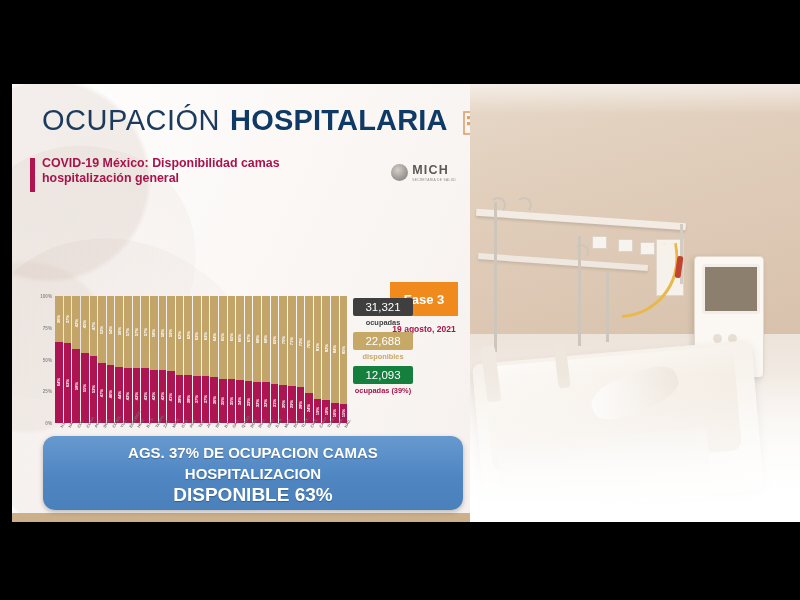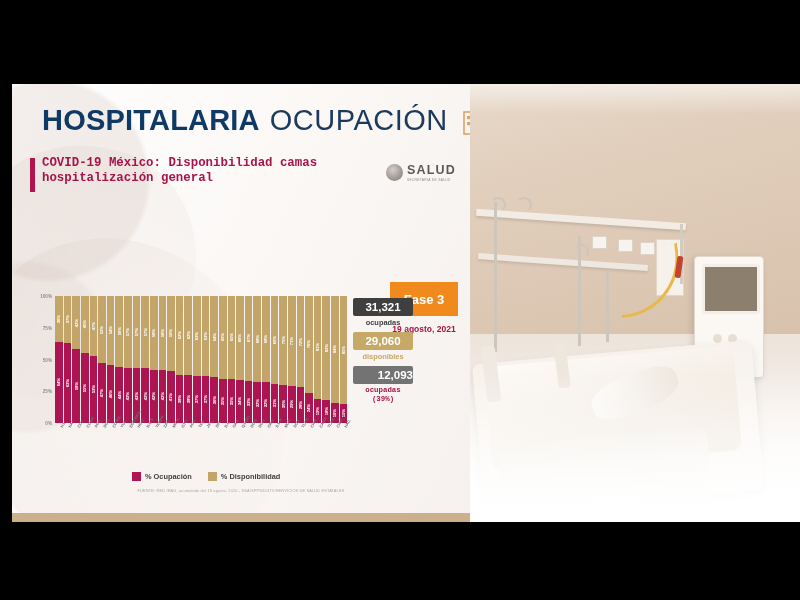--- a/index.html
+++ b/index.html
@@ -26,21 +26,21 @@
      border-radius:55% 45% 60% 40%;transform:rotate(12deg);}
 
   
   #slide-header{position:absolute;left:0;top:0;width:458px;height:66px;}
   #title-row{position:absolute;left:30px;top:18px;display:flex;align-items:center;gap:10px;}
   #title-main{font-size:29px;letter-spacing:.5px;color:#1b3a5c;font-weight:400;white-space:nowrap;}
   #title-strong{font-size:29px;letter-spacing:.2px;color:#0f3a66;font-weight:bold;white-space:nowrap;}
   #hospital-icon{width:34px;height:36px;position:relative;top:-2px;}
 
   
-  #subtitle-wrap{position:absolute;left:0;top:72px;width:458px;height:40px;font-family:Liberation Mono, monospace;}
+  #subtitle-wrap{position:absolute;left:0;top:72px;width:458px;height:40px;}
   #subtitle-bar{position:absolute;left:18px;top:2px;width:5px;height:34px;background:#b0134d;}
   #subtitle{position:absolute;left:30px;top:0px;width:330px;color:#a8134b;font-weight:bold;font-size:12.4px;line-height:15px;}
 
   
   #salud{position:absolute;right:14px;top:80px;display:flex;align-items:center;gap:4px;}
   #salud-seal{width:17px;height:17px;border-radius:50%;
      background:radial-gradient(circle at 40% 35%,#cfc8c3,#8e8781 60%,#6e6762);opacity:.85;}
   #salud-txt{display:flex;flex-direction:column;line-height:1;}
   #salud-name{font-size:12.5px;letter-spacing:1.2px;color:#5a5a5a;font-weight:bold;}
   #salud-sub{font-size:3.3px;letter-spacing:.3px;color:#8d8d8d;margin-top:2px;}
@@ -48,28 +48,28 @@
   
   #fase-badge{position:absolute;right:12px;top:198px;width:68px;height:34px;background:#f08a1d;
      display:flex;align-items:center;justify-content:center;}
   #fase-label{color:#ffffff;font-weight:bold;font-size:13px;}
   #fecha{position:absolute;right:12px;top:240px;width:68px;text-align:center;color:#a8134b;
      font-weight:bold;font-size:8.5px;line-height:11px;}
 
   
   #stats{position:absolute;left:341px;top:214px;width:60px;}
   .stat{margin-bottom:5px;text-align:center;}
-  .stat-pill{display:block;padding:3px 0 3px;border-radius:2px;font-weight:bold;font-size:11.5px;color:#ffffff;}
+  .stat-pill{display:block;padding:3px 0 3px;border-radius:2px;font-weight:normal;font-size:11.5px;color:#ffffff;}
   .pill-total{background:#3f3f3f;}
   .pill-disp{background:#c6a867;}
-  .pill-ocup{background:#737373;text-align:right;}
+  .pill-ocup{background:#15803d;}
   .stat-cap{display:block;font-size:7.4px;font-weight:bold;line-height:9px;margin-top:2px;}
   .cap-total{color:#3f3f3f;}
   .cap-disp{color:#c6a867;}
-  .cap-ocup{color:#a8134b;font-family:Liberation Mono, monospace;}
+  .cap-ocup{color:#a8134b;}
 
   
   #chart{position:absolute;left:20px;top:212px;width:315px;height:140px;}
   #yaxis{position:absolute;left:0;top:0;width:22px;height:127px;}
   .ytick{position:absolute;right:2px;font-size:4.6px;color:#8d8d8d;font-weight:bold;transform:translateY(-50%);}
   #plot{position:absolute;left:23px;top:0;width:292px;height:127px;display:flex;align-items:flex-end;gap:1px;}
   .bar{position:relative;flex:1 1 0;height:127px;display:flex;flex-direction:column;}
   .seg-disp{background:#c3a469;display:flex;align-items:center;justify-content:center;}
   .seg-ocup{background:#ad1452;display:flex;align-items:center;justify-content:center;}
   .seg-val{font-size:4.4px;font-weight:bold;color:#ffffff;writing-mode:vertical-rl;transform:rotate(180deg);
@@ -166,22 +166,22 @@
   <div class="letterbox" id="lb-top"></div>
   <div class="letterbox" id="lb-bottom"></div>
 
   <div id="slide">
     <div id="slide-bg"></div>
     <div id="slide-swoosh"></div>
     <div id="slide-swoosh2"></div>
 
     <div id="slide-header">
       <div id="title-row">
+        <span id="title-main">OCUPACIÓN</span>
         <span id="title-strong">HOSPITALARIA</span>
-        <span id="title-main">OCUPACIÓN</span>
         <svg id="hospital-icon" viewBox="0 0 34 36">
           <rect x="6" y="12" width="22" height="22" fill="none" stroke="#e0a06a" stroke-width="1.6"></rect>
           <rect x="13" y="4" width="8" height="8" fill="none" stroke="#e0a06a" stroke-width="1.6"></rect>
           <path d="M17 5.5v5M14.5 8h5" stroke="#e0a06a" stroke-width="1.4"></path>
           <rect x="9" y="16" width="3.2" height="3.2" fill="#e0a06a"></rect>
           <rect x="15.4" y="16" width="3.2" height="3.2" fill="#e0a06a"></rect>
           <rect x="21.8" y="16" width="3.2" height="3.2" fill="#e0a06a"></rect>
           <rect x="9" y="22" width="3.2" height="3.2" fill="#e0a06a"></rect>
           <rect x="21.8" y="22" width="3.2" height="3.2" fill="#e0a06a"></rect>
           <rect x="14.6" y="24" width="4.8" height="10" fill="#e0a06a"></rect>
@@ -190,37 +190,37 @@
     </div>
 
     <div id="subtitle-wrap">
       <div id="subtitle-bar"></div>
       <div id="subtitle">COVID-19 México: Disponibilidad camas hospitalización general</div>
     </div>
 
     <div id="salud">
       <div id="salud-seal"></div>
       <div id="salud-txt">
-        <span id="salud-name">SALUD</span>
+        <span id="salud-name">MICH</span>
         <span id="salud-sub">SECRETARÍA DE SALUD</span>
       </div>
     </div>
 
     <div id="fase-badge">
       <span id="fase-label">Fase 3</span>
     </div>
     <div id="fecha">19 agosto, 2021</div>
 
     <div id="stats">
         <div class="stat">
           <span class="stat-pill pill-total">31,321</span>
           <span class="stat-cap cap-total">ocupadas</span>
         </div>
         <div class="stat">
-          <span class="stat-pill pill-disp">29,060</span>
+          <span class="stat-pill pill-disp">22,688</span>
           <span class="stat-cap cap-disp">disponibles</span>
         </div>
         <div class="stat">
           <span class="stat-pill pill-ocup">12,093</span>
           <span class="stat-cap cap-ocup">ocupadas (39%)</span>
         </div>
       </div>
 
     <div id="chart">
       <div id="yaxis">
@@ -650,14 +650,21 @@
     <div class="ph" id="ph-mattress"></div>
     <div class="ph" id="ph-fold1"></div>
     <div class="ph" id="ph-rail-bed"></div>
     <div class="ph" id="ph-rail-bed2"></div>
     <div class="ph" id="ph-base"></div>
     <div class="ph" id="ph-topfade"></div>
     <div class="ph" id="ph-fade"></div>
 
   </div>
 
+  <div id="banner">
+    <div id="banner-text">
+      <div>AGS. 37% DE OCUPACION CAMAS</div>
+      <div>HOSPITALIZACION</div>
+      <div id="banner-l3">DISPONIBLE 63%</div>
+    </div>
+  </div>
 
 </div>
 
 </body></html>

